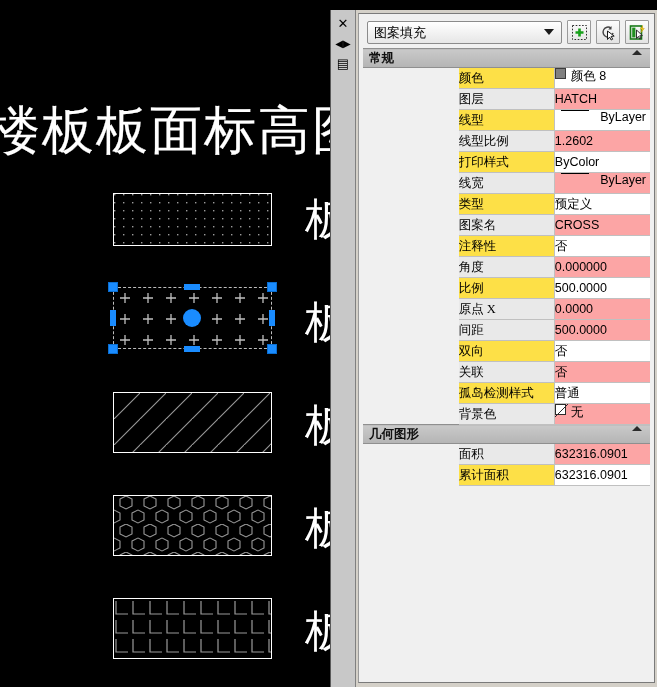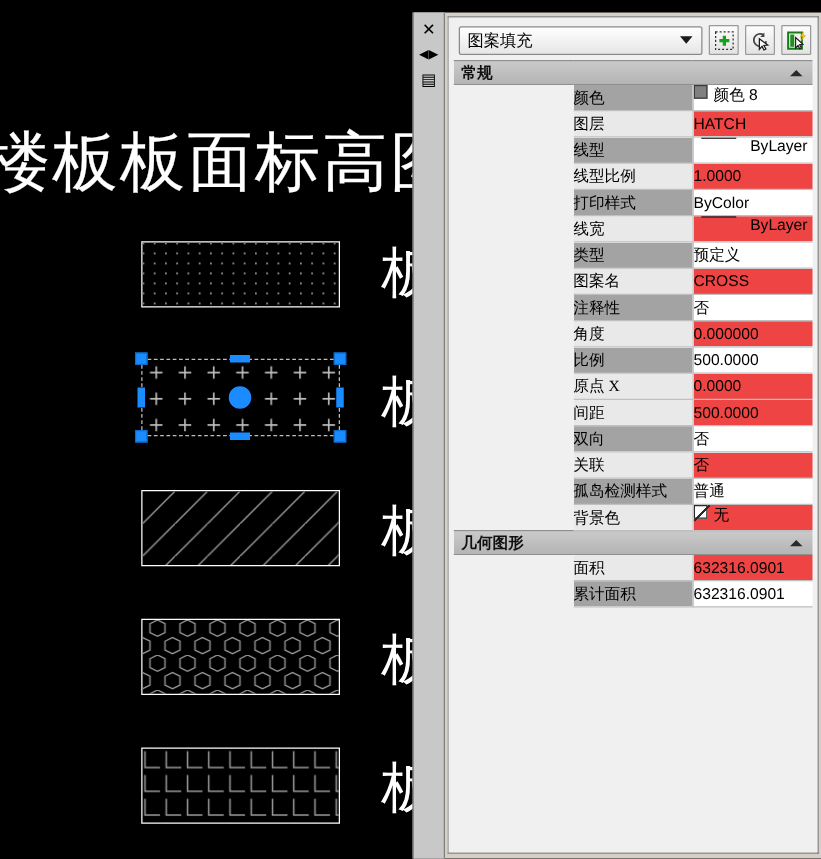--- a/index.html
+++ b/index.html
@@ -194,52 +194,52 @@
     background: linear-gradient(#c9c9c9, #b4b4b4);
     border-top: 1px solid #8f8f8f;
     border-bottom: 1px solid #8f8f8f;
     height: 19px;
     padding: 0 6px;
     font-weight: bold;
     color: #111;
     position: relative;
   }
   tr.group-row .grp-inner {
-    display: flex; align-items: center; justify-content: space-between;
+    display: flex; align-items: flex-start; justify-content: space-between;
   }
   .grp-caret {
     width: 0; height: 0;
     border-left: 5px solid transparent;
     border-right: 5px solid transparent;
     border-bottom: 5px solid #2a2a2a;
     margin-right: 2px;
   }
 
   td.indent { width: 12px; background: #f0f0f0; border: none; }
   td.pname {
     width: 108px;
     height: 21px;
-    background: #a3a3a3;
+    background: #fde047;
     border-bottom: 1px solid #c0c0c0;
     border-right: 1px solid #c0c0c0;
     padding-left: 6px;
     color: #000;
     white-space: nowrap;
     overflow: hidden;
   }
   td.pval {
     height: 21px;
     background: #ffffff;
     border-bottom: 1px solid #c0c0c0;
     padding-left: 5px;
     color: #000;
     white-space: nowrap;
     overflow: hidden;
   }
-  tr.alt td.pval { background: #ef4444; }
+  tr.alt td.pval { background: #fca5a5; }
   tr.alt td.pname { background: #e9e9e9; font-family: Liberation Serif, serif; }
 
   .val-flex { display: flex; align-items: flex-start; gap: 5px; height: 100%; }
   .color-chip {
     width: 11px; height: 11px;
     background: #808080;
     border: 1px solid #3c3c3c;
     flex: 0 0 auto;
   }
   .nobg-chip {
@@ -444,21 +444,21 @@
                 <td class="pval">
                   <div class="val-flex">
                     <span class="lt-line"></span>
                     <span class="lt-text">ByLayer</span>
                   </div>
                 </td>
               </tr>
               <tr class="alt">
                 <td class="indent"></td>
                 <td class="pname">线型比例</td>
-                <td class="pval">1.0000</td>
+                <td class="pval">1.2602</td>
               </tr>
               <tr>
                 <td class="indent"></td>
                 <td class="pname">打印样式</td>
                 <td class="pval">ByColor</td>
               </tr>
               <tr class="alt">
                 <td class="indent"></td>
                 <td class="pname">线宽</td>
                 <td class="pval">

